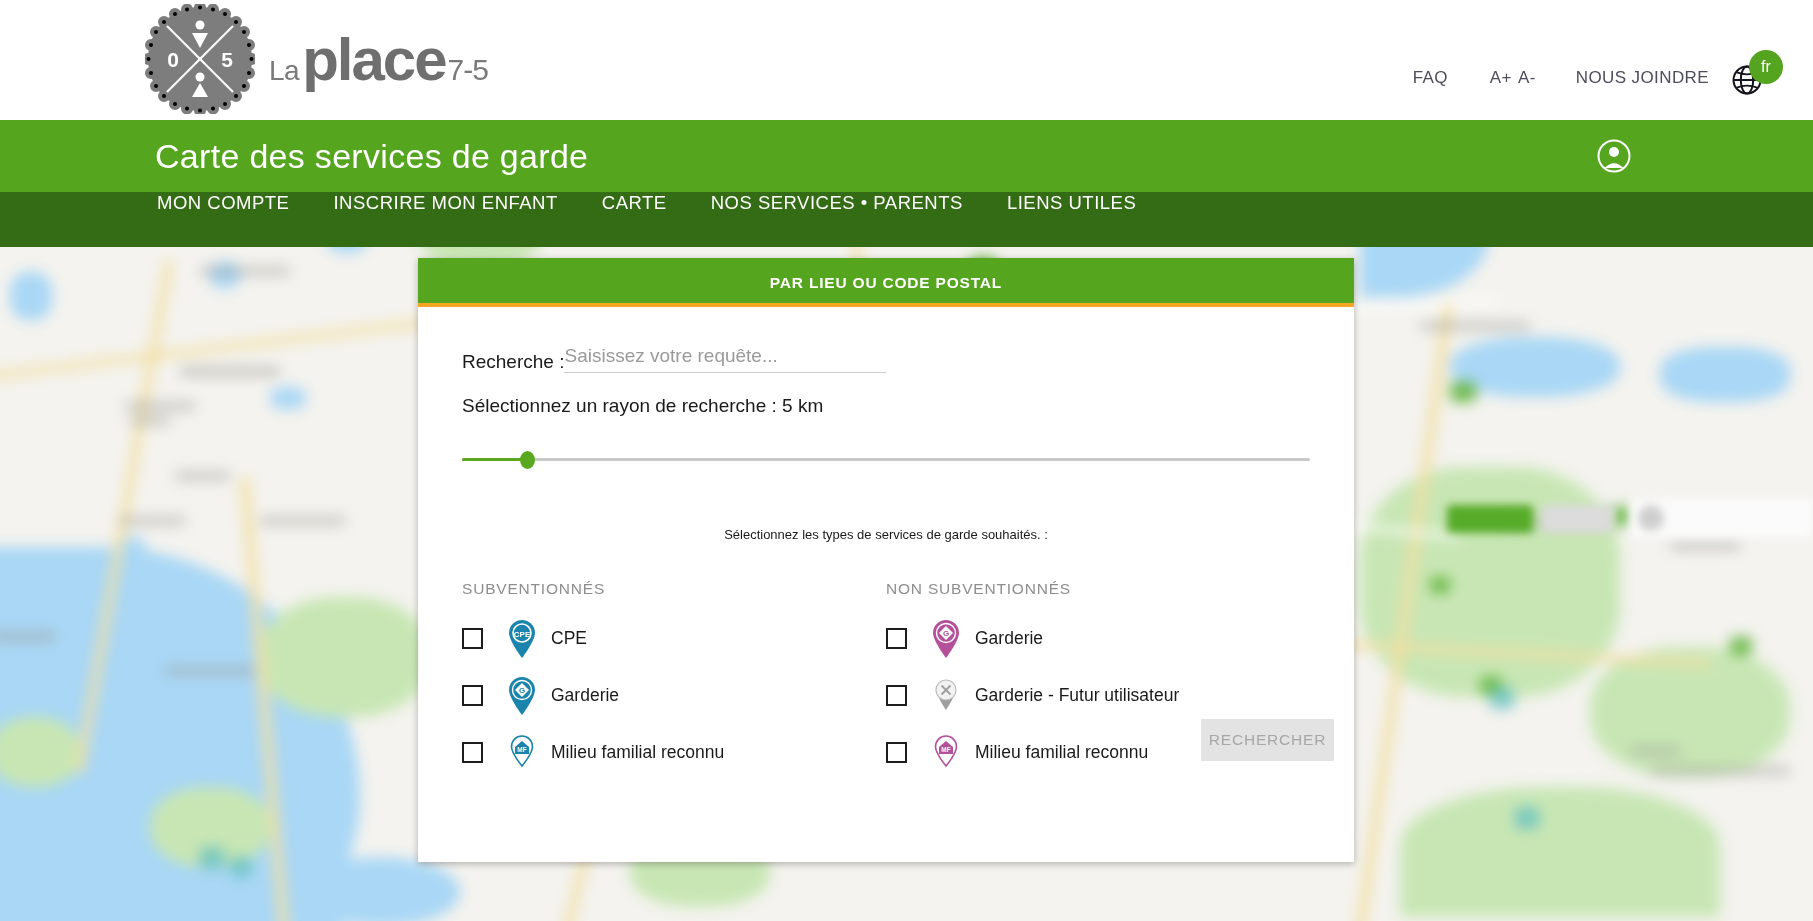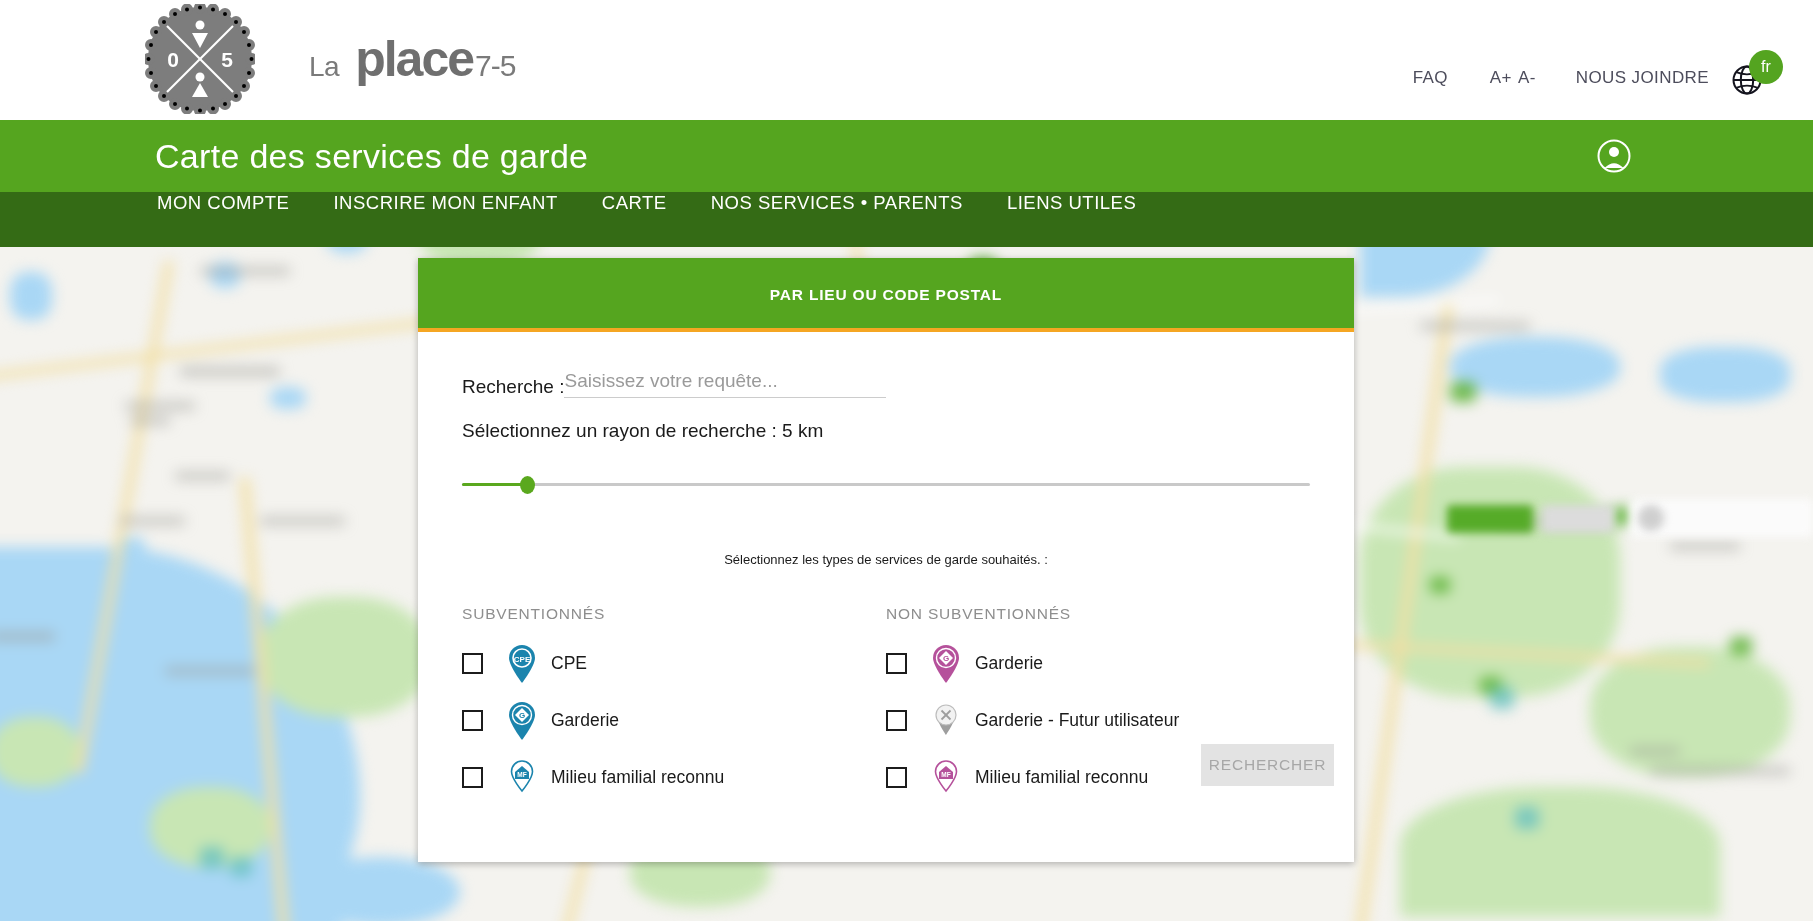--- a/index.html
+++ b/index.html
@@ -24,22 +24,22 @@
   }
   .logo-badge {
     position: relative;
     width: 110px; height: 110px;
   }
   .logo-text {
     display: flex; align-items: baseline;
     color: #7a7a7a;
     letter-spacing: -0.5px;
   }
-  .logo-la { font-size: 28px; font-weight: 400; color:#7a7a7a;margin-left:40px; }
-  .logo-place { font-size: 50px; font-weight: 700; color:#6f6f6f; letter-spacing:-2px; margin-left:16px;}
+  .logo-la { font-size: 28px; font-weight: 400; color:#7a7a7a; }
+  .logo-place { font-size: 60px; font-weight: 700; color:#6f6f6f; letter-spacing:-2px; margin-left:3px;}
   .logo-05 { font-size: 30px; font-weight: 500; color:#7a7a7a; margin-left:2px; letter-spacing:-1px;}
 
   .topnav {
     position: absolute; right: 0; top: 60px;
     display: flex; align-items: center; gap: 0;
     height: 36px;
   }
   .topnav a, .topnav span.tn {
     color: #4d4d5c; font-size: 17px; text-decoration: none;
     letter-spacing: 0.4px; white-space: nowrap;
@@ -122,21 +122,21 @@
   .map-ctrl-circ  { position:absolute; left:1638px; top:258px; width:26px; height:26px; background:#cfcfcf; border-radius:50%; filter: blur(4px);}
 
   
   .panel {
     position: absolute; left: 418px; top: 258px;
     width: 936px; height: 604px;
     background: #ffffff;
     box-shadow: 0 2px 7px rgba(0,0,0,0.28);
   }
   .tabs {
-    display: flex; height: 74px; background: #55a51f;
+    display: flex; height: 49px; background: #55a51f;
     align-items: stretch;
   }
   .tab {
     flex: 1; display: flex; align-items: center; justify-content: center;
     color: #e6f3da; font-size: 15.5px; letter-spacing: .8px;
     cursor: pointer; position: relative; font-weight: 400;
   }
   .tab.active { color: #ffffff; font-weight: 700; }
   .tab.active::after {
     content: ""; position: absolute; left: 0; right: 0; bottom: 0;

